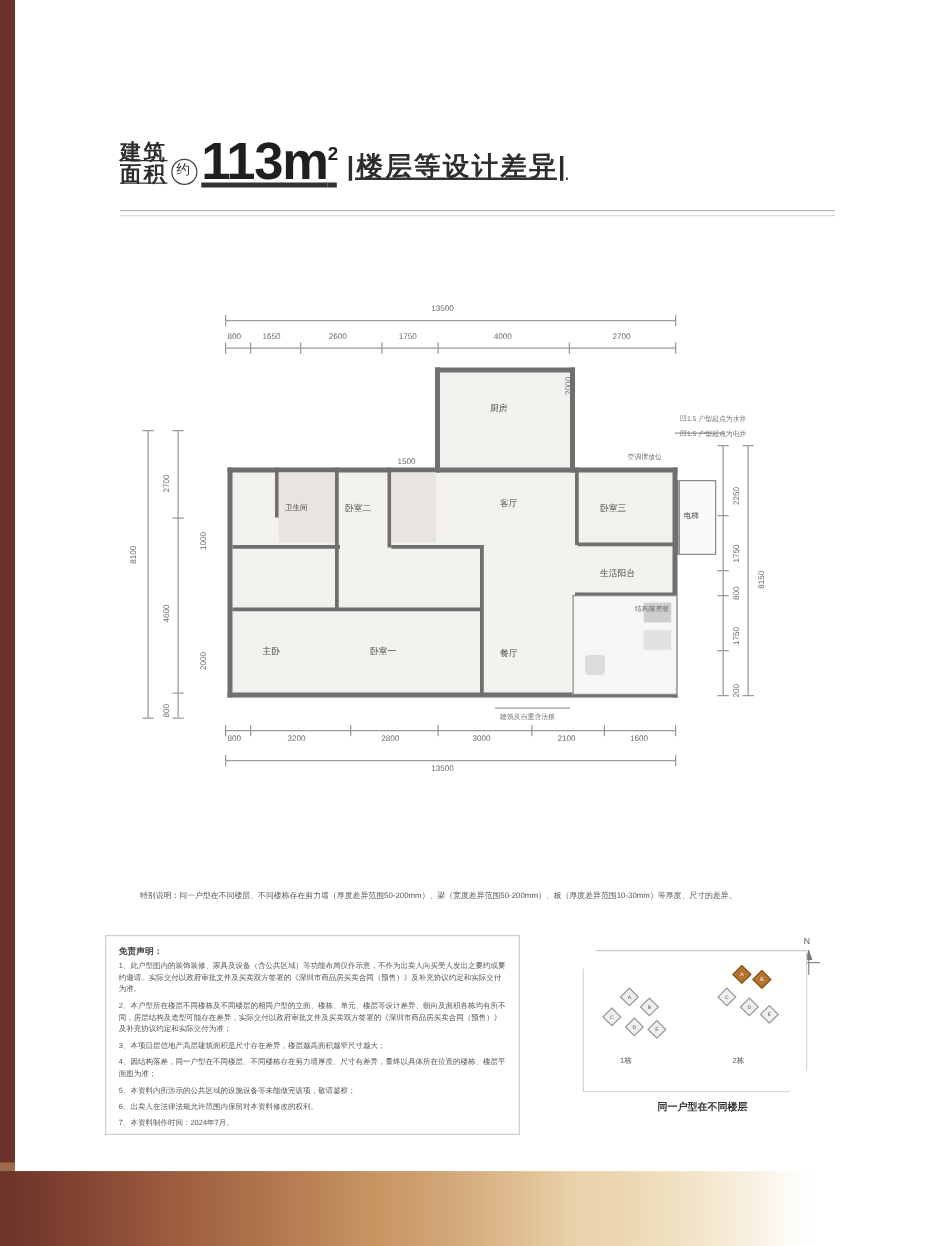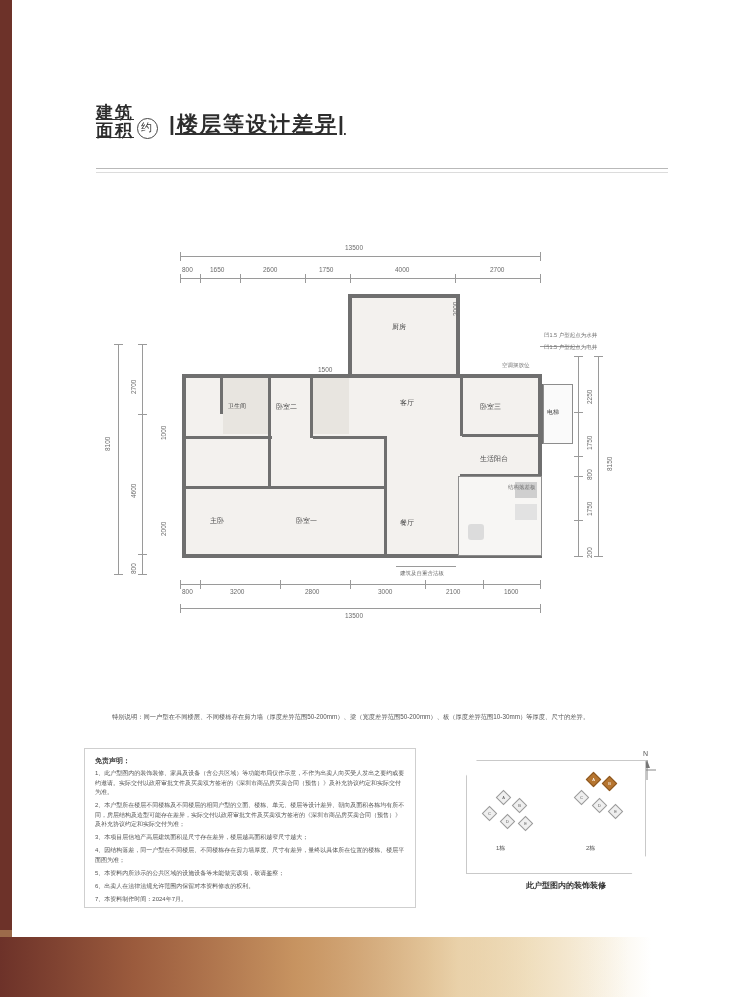--- a/index.html
+++ b/index.html
@@ -82,20 +82,21 @@
 <div class="header">
   <div class="title-row">
     <div class="t-stack">
       <div>建筑</div>
       <div>面积</div>
     </div>
     <div class="approx">
       <div class="circ"></div>
       <div class="txt">约</div>
     </div>
+    <div class="big-num"><span>113m</span><span class="sup">2</span></div>
     <div class="room-type">|楼层等设计差异|</div>
   </div>
 </div>
 <div class="header-rule"></div>
 <div class="header-rule2"></div>
 
 <div class="plan">
 
   <div class="dim-line" style="left:80px;top:20px;width:360px;height:1px;"></div>
   <div class="tick" style="left:80px;top:16px;height:9px;"></div>
@@ -295,18 +296,18 @@
       </div>
     <div class="blk" style="left:20px;top:26px;">
         <span>D</span>
       </div>
     <div class="blk" style="left:36px;top:32px;">
         <span>E</span>
       </div>
   </div>
   <div class="site-cap" style="left:120px;top:92px;">2栋</div>
 
-  <div class="site-foot">此户型图内的装饰装修</div>
+  <div class="site-foot">同一户型在不同楼层</div>
 </div>
 
 <div class="bottom-strip">
   <div class="inner"></div>
 </div>
 
 </body></html>

